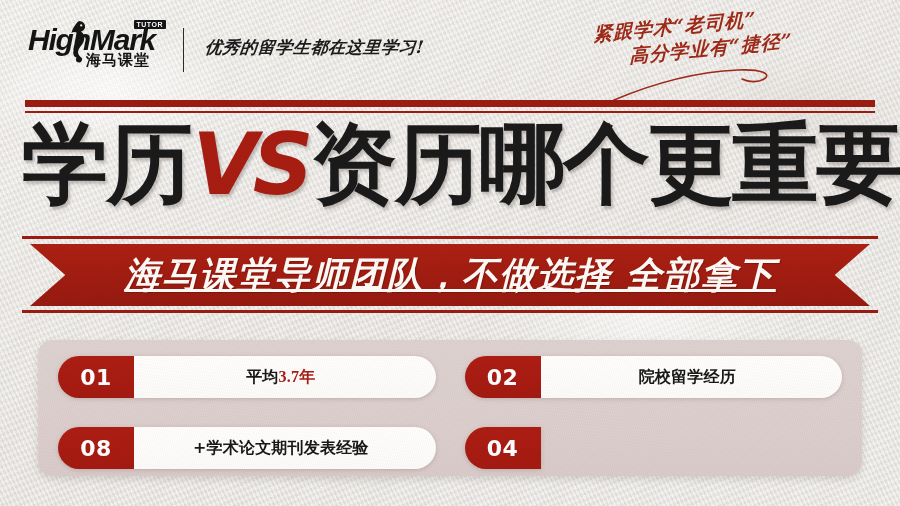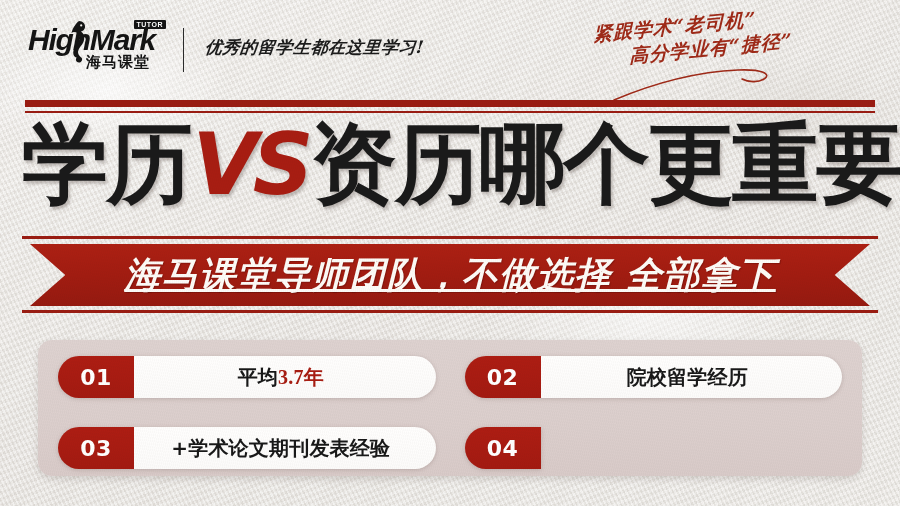--- a/index.html
+++ b/index.html
@@ -80,21 +80,21 @@
     top: -5px;
     width: 20px;
     height: 46px;
     z-index: 3;
   }
 
   .logo-cn {
     position: absolute;
     left: 58px;
     top: 30px;
-    font-family: Liberation Sans, sans-serif;
+    font-family: Liberation Mono, monospace;
     font-size: 15px;
     font-weight: bold;
     color: #141414;
     letter-spacing: 1px;
     line-height: 16px;
     white-space: nowrap;
   }
 
   .logo-divider {
     position: absolute;
@@ -302,21 +302,21 @@
 
   .feature-text {
     flex: 1 1 auto;
     background: linear-gradient(180deg, #fffefd 0%, #fcfbfa 100%);
     border-top-right-radius: 21px;
     border-bottom-right-radius: 21px;
     display: flex;
     align-items: center;
     justify-content: center;
     font-family: "DejaVu Sans", sans-serif;
-    font-size: 20px;
+    font-size: 16px;
     font-weight: bold;
     color: #181818;
     letter-spacing: 0.2px;
     white-space: nowrap;
     padding: 0 8px 0 0;
   }
 
   .hl { color: #a81d12; font-family: Liberation Serif, serif; }
 
   
@@ -400,21 +400,21 @@
     <div class="feature-item">
       <div class="feature-badge">02</div>
       <div class="feature-text">
         <span></span>
           <span class="hl"></span>
           <span>院校留学经历</span>
       </div>
     </div>
 
     <div class="feature-item">
-      <div class="feature-badge">03</div>
+      <div class="feature-badge">08</div>
       <div class="feature-text">
         <span></span>
           <span class="hl"></span>
           <span class="hl"></span>
           <span>+学术论文期刊发表经验</span>
       </div>
     </div>
 
     <div class="feature-item">
       <div class="feature-badge">04</div>

